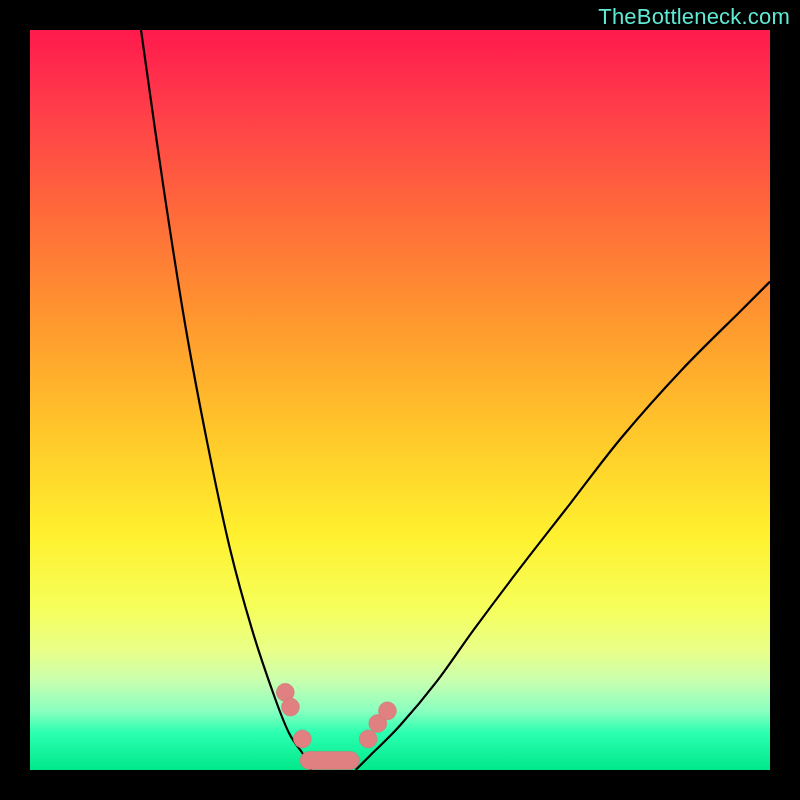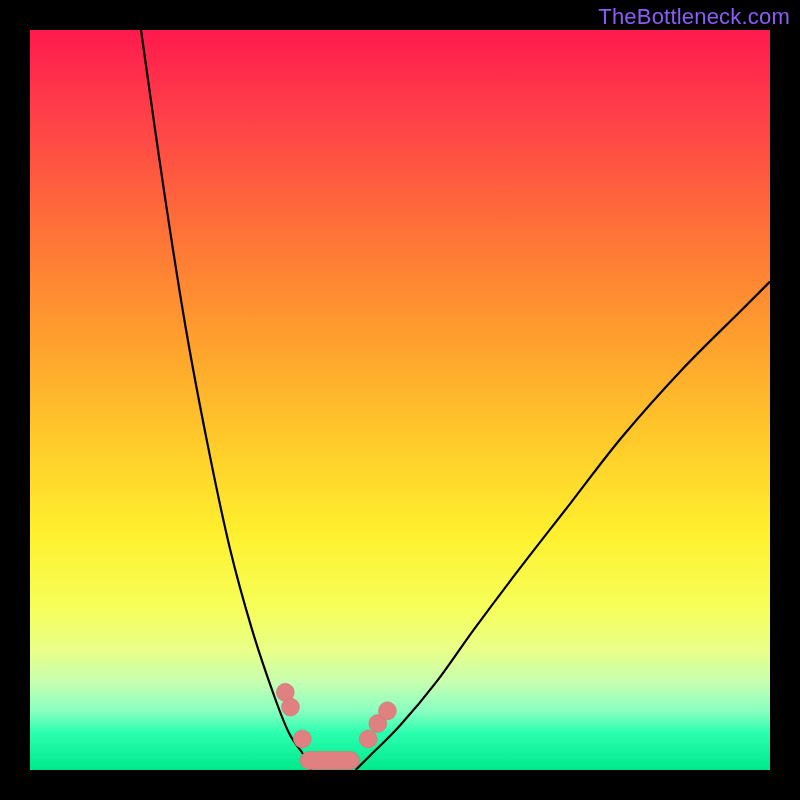--- a/index.html
+++ b/index.html
@@ -29,21 +29,21 @@
       #c8ffb0 88%,
       #8affc0 92%,
       #2bffb0 95%,
       #00e88a 100%
     );
   }
   .watermark {
     position: absolute;
     top: 4px;
     right: 10px;
-    color: #8b5cf6;
+    color: #5eead4;
     font-size: 22px;
     letter-spacing: 0.2px;
     z-index: 5;
   }
   svg.plot {
     position: absolute;
     left: 30px;
     top: 30px;
     width: 740px;
     height: 740px;

